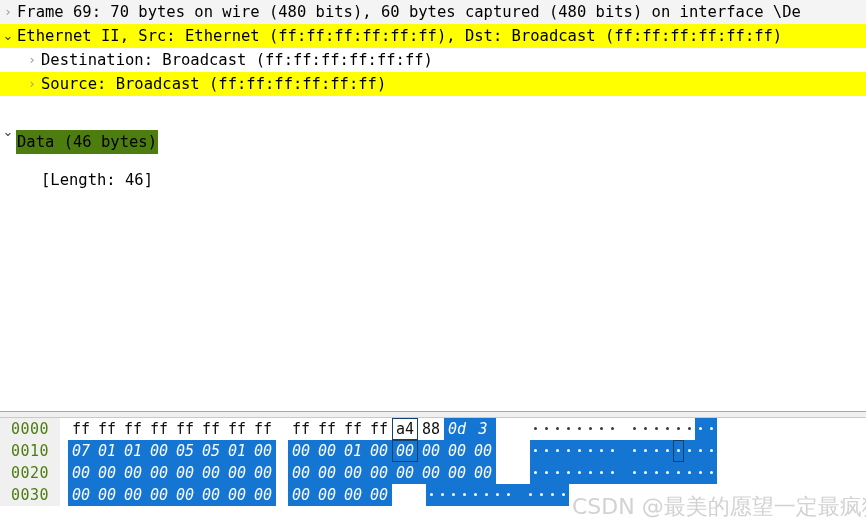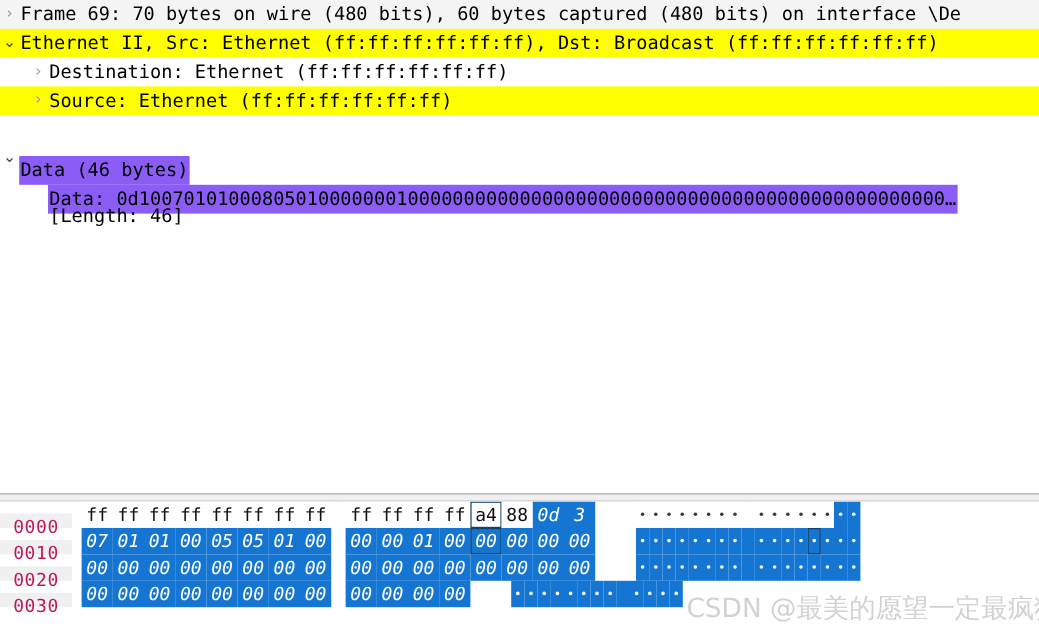--- a/index.html
+++ b/index.html
@@ -45,21 +45,21 @@
     user-select: none;
   }
   .twisty.blank { color: transparent; }
   .twisty.open { color: #3a3a3a; }
   .row-label {
     display: inline-block;
     padding: 0 1px;
   }
   
   .bg-full-yellow { background: #ffff00; }
-  .lbl-gray-l { background: #8b5cf6; margin-top: 20px; }
+  .lbl-gray-l { background: #4d7c0f; margin-top: 20px; }
 
   
   .row-frame { background: #f4f4f4; }
 
   
   #splitter {
     position: absolute;
     left: 0; top: 411px;
     width: 866px;
     height: 7px;
@@ -83,24 +83,23 @@
     line-height: 22px;
     white-space: nowrap;
     font-size: 15px;
     display: flex;
     align-items: stretch;
   }
   .offset {
     width: 60px;
     min-width: 60px;
     background: #f0f0f0;
-    color: #be185d;
+    color: #4d7c0f;
     text-align: center;
     letter-spacing: 0.5px;
-    margin-top: 10px;
   }
   .hexcells {
     display: flex;
     align-items: flex-start;
     margin-left: 8px;
   }
   .hexcell {
     width: 26px;
     text-align: center;
     color: #111111;
@@ -164,40 +163,39 @@
       <span class="row-label">Frame 69: 70 bytes on wire (480 bits), 60 bytes captured (480 bits) on interface \De</span>
     </div>
     <div class="tree-row bg-full-yellow">
       <span style="display: inline-block; width: 0px;"></span>
       <span class="twisty open">⌄</span>
       <span class="row-label">Ethernet II, Src: Ethernet (ff:ff:ff:ff:ff:ff), Dst: Broadcast (ff:ff:ff:ff:ff:ff)</span>
     </div>
     <div class="tree-row">
       <span style="display: inline-block; width: 24px;"></span>
       <span class="twisty">›</span>
-      <span class="row-label">Destination: Ethernet (ff:ff:ff:ff:ff:ff)</span>
+      <span class="row-label">Destination: Broadcast (ff:ff:ff:ff:ff:ff)</span>
     </div>
     <div class="tree-row bg-full-yellow">
       <span style="display: inline-block; width: 24px;"></span>
       <span class="twisty">›</span>
-      <span class="row-label">Source: Ethernet (ff:ff:ff:ff:ff:ff)</span>
+      <span class="row-label">Source: Broadcast (ff:ff:ff:ff:ff:ff)</span>
     </div>
     <div class="tree-row">
       <span style="display: inline-block; width: 24px;"></span>
       <span class="twisty blank">&nbsp;</span>
     </div>
     <div class="tree-row">
       <span style="display: inline-block; width: 0px;"></span>
       <span class="twisty open">⌄</span>
       <span class="row-label lbl-gray-l">Data (46 bytes)</span>
     </div>
     <div class="tree-row">
       <span style="display: inline-block; width: 24px;"></span>
       <span class="twisty blank">&nbsp;</span>
-      <span class="row-label lbl-gray-l">Data: 0d100701010008050100000001000000000000000000000000000000000000000000000000…</span>
     </div>
     <div class="tree-row">
       <span style="display: inline-block; width: 24px;"></span>
       <span class="twisty blank">&nbsp;</span>
       <span class="row-label">[Length: 46]</span>
     </div>
   </div>
 
 <div id="splitter"></div>
 

